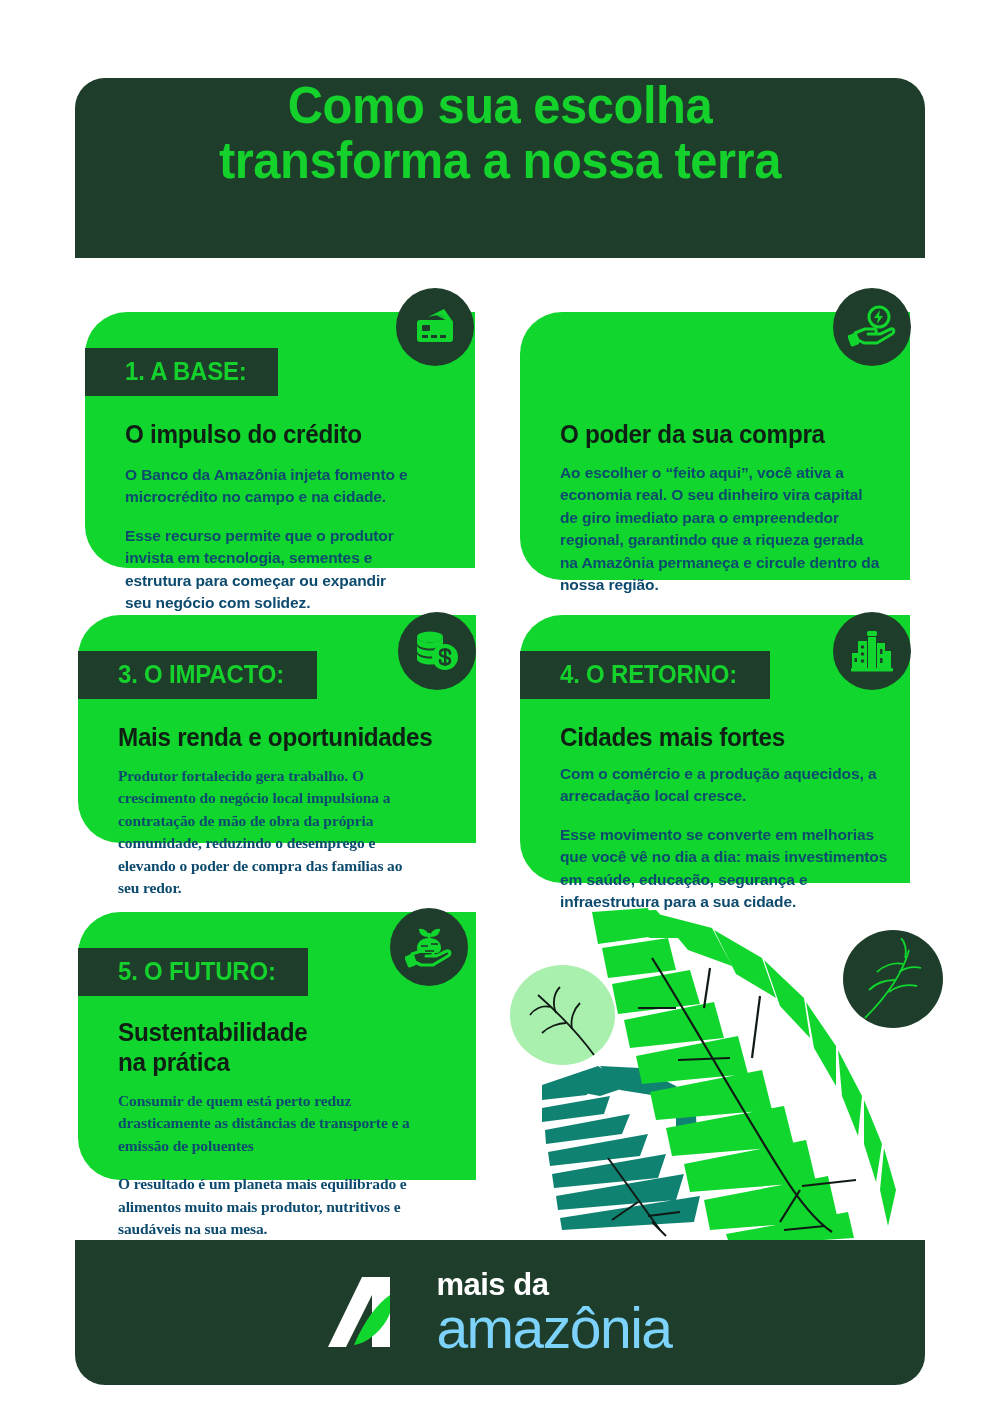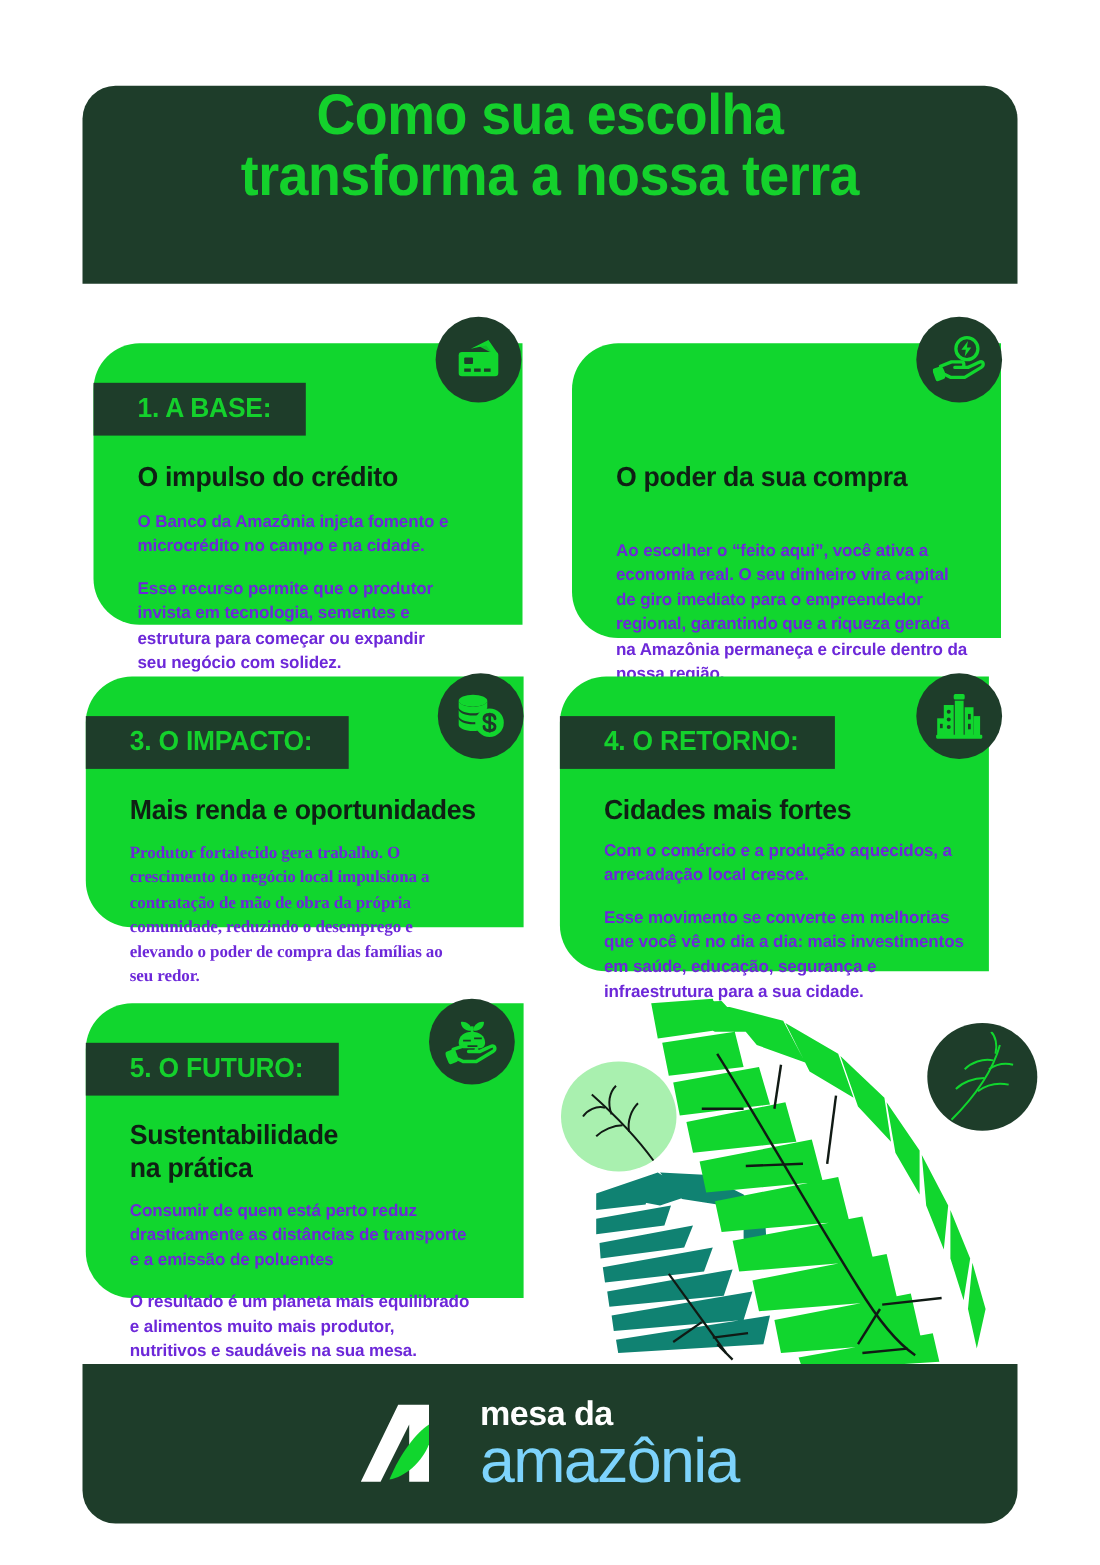--- a/index.html
+++ b/index.html
@@ -51,21 +51,21 @@
     transform:scaleX(0.96);transform-origin:left center;display:inline-block;
   }
   .card-heading{
     position:absolute;left:40px;
     color:#0f1f14;font-weight:bold;font-size:25px;line-height:1.18;
     letter-spacing:-0.3px;
     transform:scaleX(0.97);transform-origin:left top;
   }
   .card-body{
     position:absolute;left:40px;
-    color:#6d28d9;font-size:15.5px;line-height:1.45;font-weight:600;
+    color:#0c4a6e;font-size:15.5px;line-height:1.45;font-weight:600;
     letter-spacing:-0.1px;
   }
   .card-body p{margin:0 0 16px 0;}
   .card-body p:last-child{margin-bottom:0;}
 
   
   .icon-badge{
     position:absolute;
     width:78px;height:78px;border-radius:50%;
     background:#1e3d2a;
@@ -74,36 +74,36 @@
   .icon-badge svg{display:block;}
 
   
   #card1{left:85px;top:312px;width:390px;height:256px;}
   #card1 .card-heading{top:108px;}
   #card1 .card-body{top:152px;width:288px;}
   #icon1{left:396px;top:288px;}
 
   #card2{left:520px;top:312px;width:390px;height:268px;}
   #card2 .card-heading{top:108px;}
-  #card2 .card-body{top:150px;width:320px;margin-top:28px;}
+  #card2 .card-body{top:150px;width:320px;}
   #icon2{left:833px;top:288px;}
 
   #card3{left:78px;top:615px;width:398px;height:228px;}
   #card3 .card-heading{top:108px;}
   #card3 .card-body{top:150px;width:300px;font-family:Liberation Serif, serif;}
   #icon3{left:398px;top:612px;}
 
-  #card4{left:509px;top:615px;width:390px;height:268px;}
+  #card4{left:520px;top:615px;width:390px;height:268px;}
   #card4 .card-heading{top:108px;}
   #card4 .card-body{top:148px;width:330px;}
   #icon4{left:833px;top:612px;}
 
   #card5{left:78px;top:912px;width:398px;height:268px;}
   #card5 .card-heading{top:106px;}
-  #card5 .card-body{top:178px;width:310px;}
+  #card5 .card-body{top:178px;width:310px;font-family:Liberation Serif, serif;}
   #icon5{left:390px;top:908px;}
 
   
   .footer{
     position:absolute;left:75px;top:1240px;width:850px;height:145px;
     background:#1e3d2a;
     border-radius:0 0 30px 30px;
     display:flex;align-items:center;justify-content:center;
     z-index:5;
   }
@@ -355,19 +355,19 @@
     </svg>
   </div>
 
   <div class="footer">
     <div class="logo">
       <svg width="88" height="78" viewBox="0 0 88 78">
         <path d="M34 4 L62 4 L62 74 L44 74 L44 22 L18 74 L0 74 Z" fill="#ffffff"></path>
         <path d="M62 22 C50 30 36 48 26 72 C40 70 56 56 62 40 Z" fill="#11d62e"></path>
       </svg>
       <div class="logo-words">
-        <span class="logo-l1">mesa da</span>
+        <span class="logo-l1">mais da</span>
         <span class="logo-l2">amazônia</span>
       </div>
     </div>
   </div>
 
 </div>
 
 </body></html>

